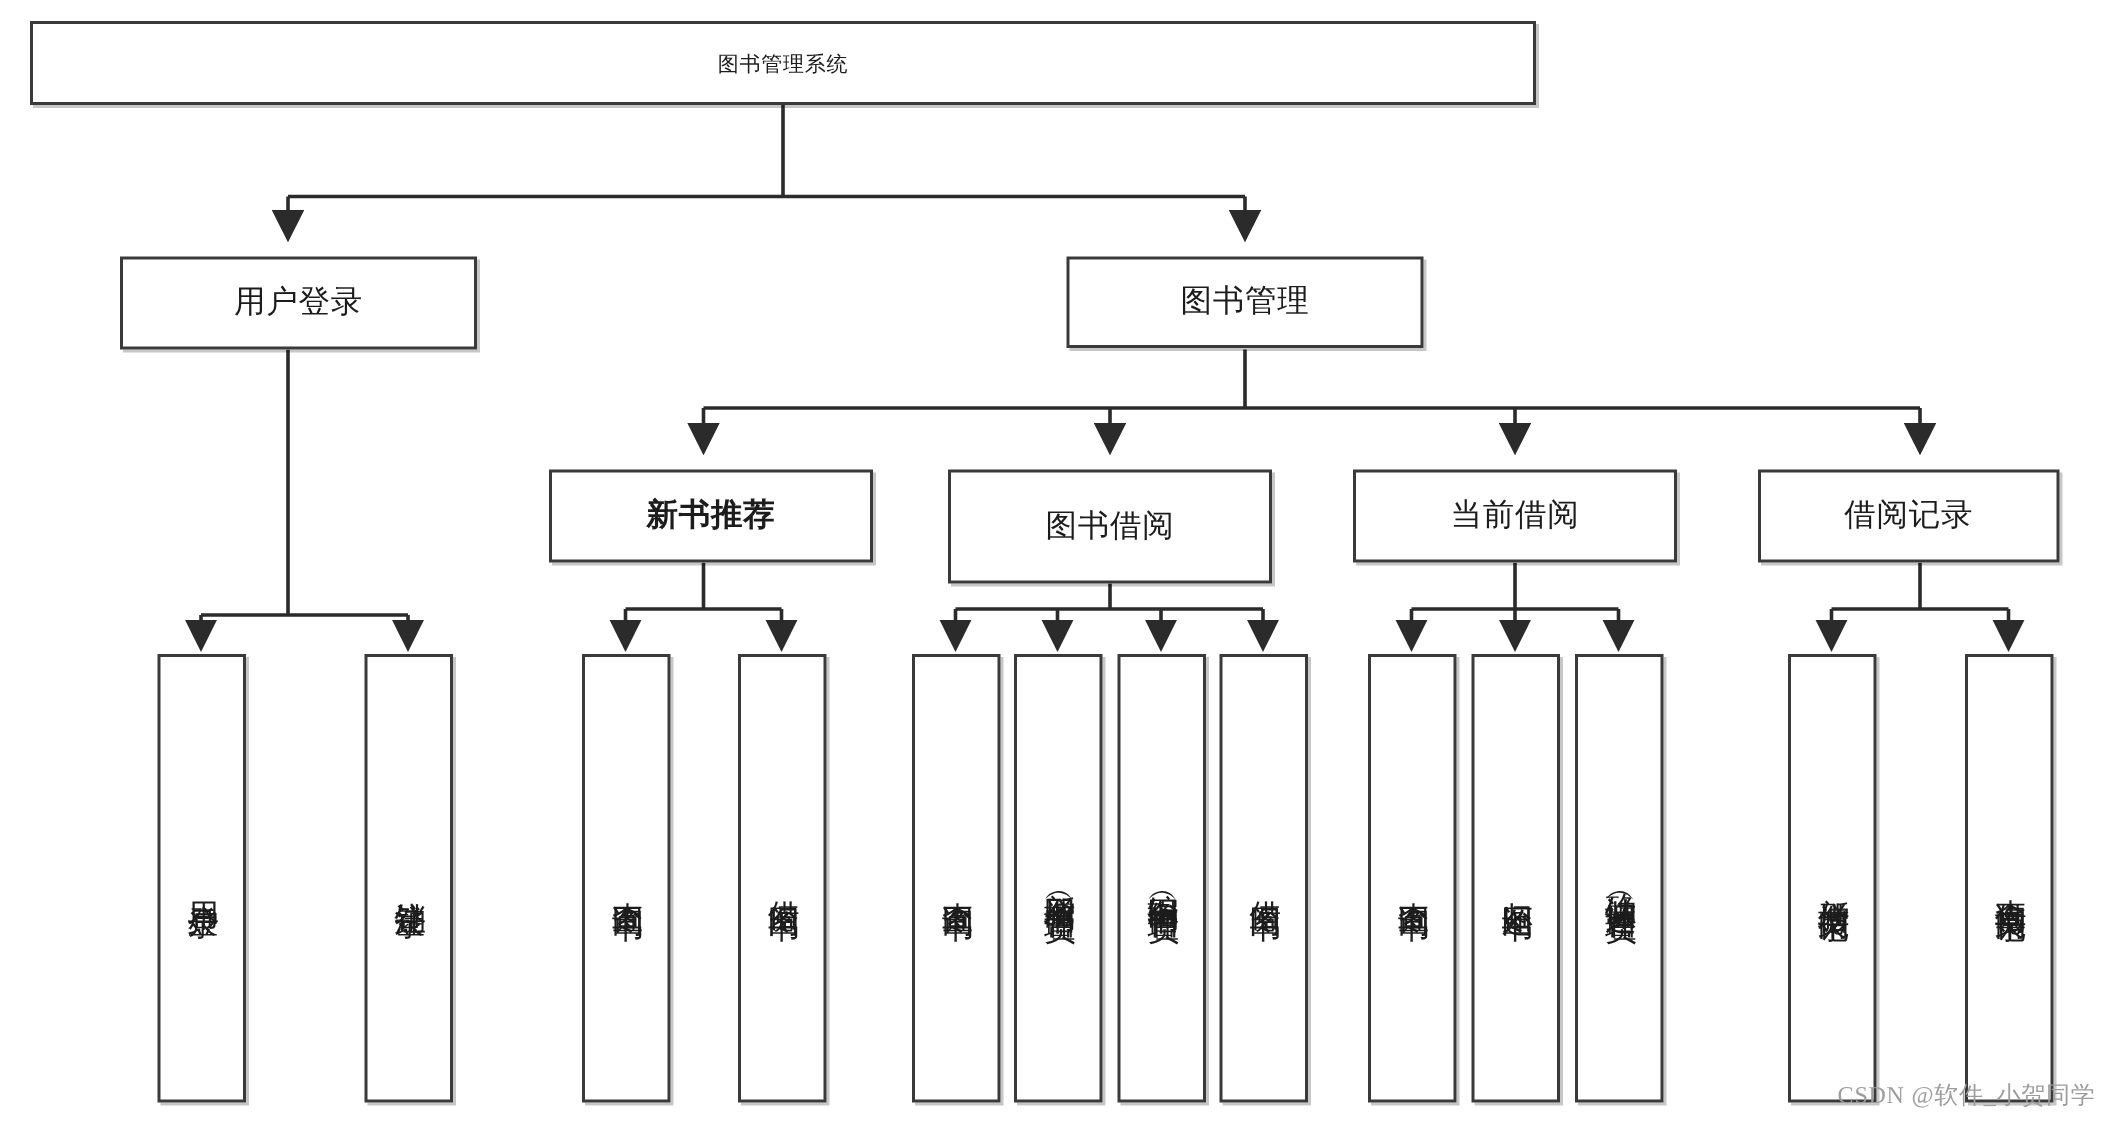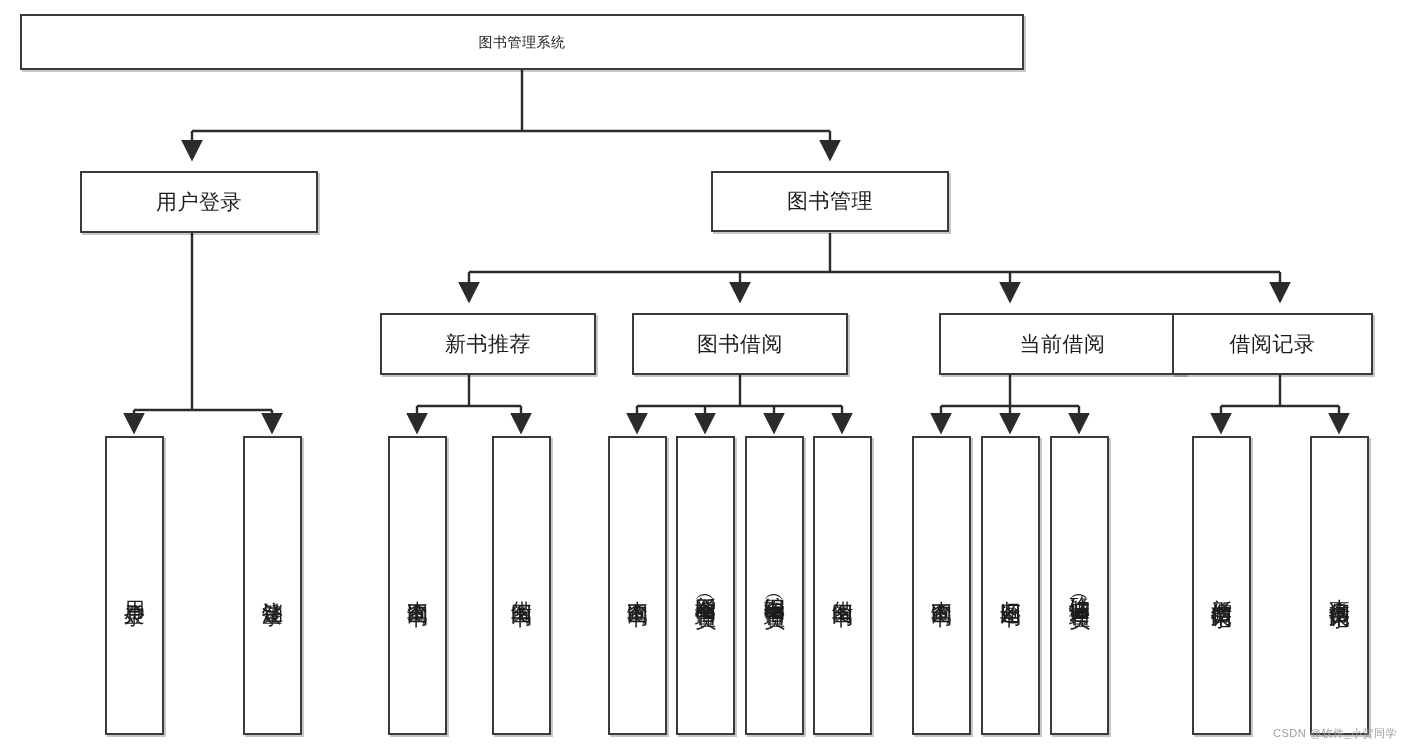--- a/index.html
+++ b/index.html
@@ -62,24 +62,25 @@
     text-orientation: upright;
     font-size: 21px;
     line-height: 1.05;
     letter-spacing: 2px;
     max-height: 270px;
   }
   #watermark {
     position: absolute;
     right: 8px;
     bottom: 6px;
-    font-size: 11px;
+    font-size: 16px;
     color: #9d9d9d;
     letter-spacing: 0.5px;
     user-select: none;
+    font-family: Liberation Serif, serif;
   }
 </style>
 </head>
 <body>
 
 <div id="canvas">
 
   <svg id="edges" viewBox="0 0 1405 747" width="1405" height="747" xmlns="http://www.w3.org/2000/svg">
     <defs>
       <marker id="arrow" viewBox="0 0 12 12" refX="10" refY="6" markerWidth="9" markerHeight="9" orient="auto-start-reverse">
@@ -135,29 +136,29 @@
   </div>
 
   <div class="node horiz" style="left:80px; top:171px; width:238px; height:62px;">
     <span class="label">用户登录</span>
   </div>
 
   <div class="node horiz" style="left:711px; top:171px; width:238px; height:61px;">
     <span class="label">图书管理</span>
   </div>
 
-  <div class="node horiz" style="left:380px; top:313px; width:216px; height:62px;">
+  <div class="node horiz" style="left:366px; top:313px; width:216px; height:62px;font-weight:bold;">
     <span class="label">新书推荐</span>
   </div>
 
-  <div class="node horiz" style="left:632px; top:313px; width:216px; height:62px;">
+  <div class="node horiz" style="left:632px; top:313px; width:216px; height:76px;">
     <span class="label">图书借阅</span>
   </div>
 
-  <div class="node horiz" style="left:939px; top:313px; width:247px; height:62px;">
+  <div class="node horiz" style="left:902px; top:313px; width:216px; height:62px;">
     <span class="label">当前借阅</span>
   </div>
 
   <div class="node horiz" style="left:1172px; top:313px; width:201px; height:62px;">
     <span class="label">借阅记录</span>
   </div>
 
   <div class="node vert" style="left:105px; top:436px; width:59px; height:299px;">
     <span class="label">用户登录</span>
   </div>

